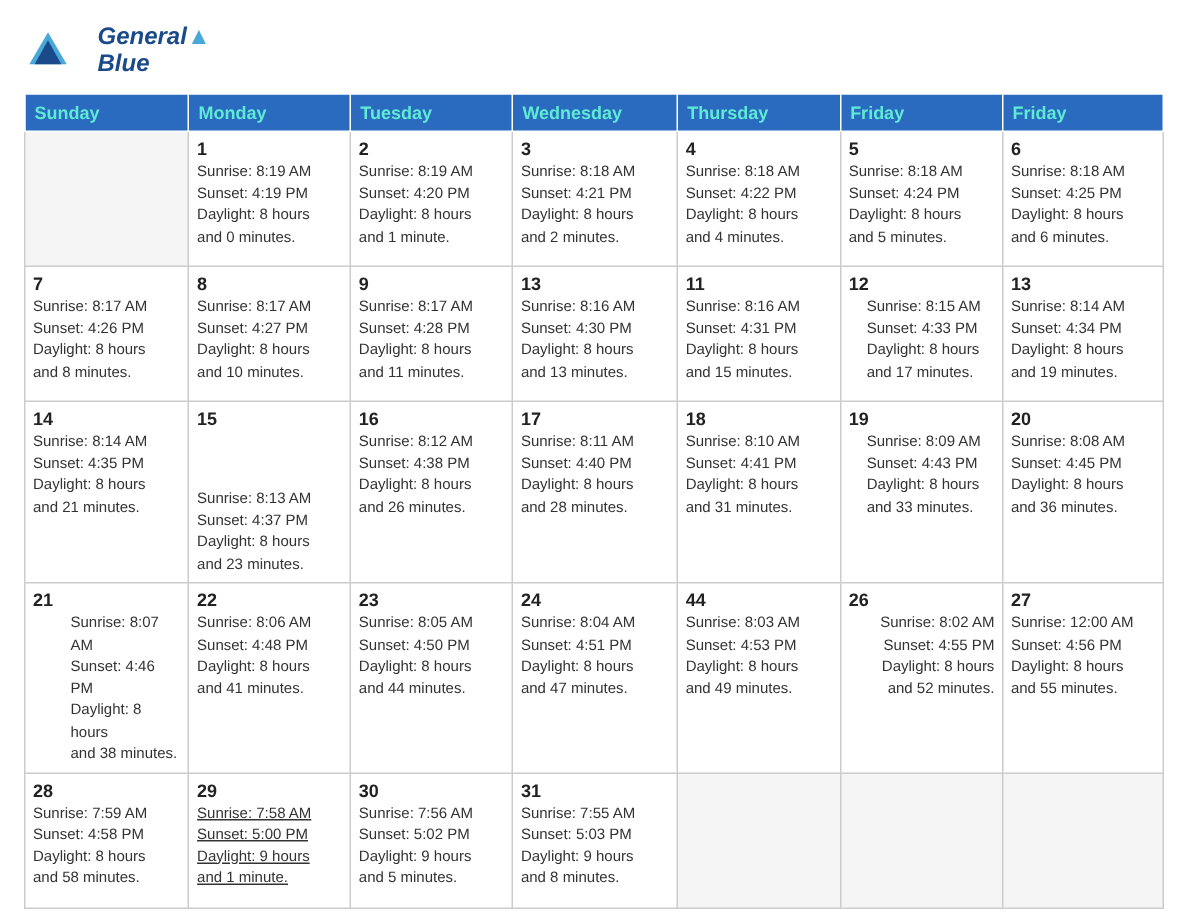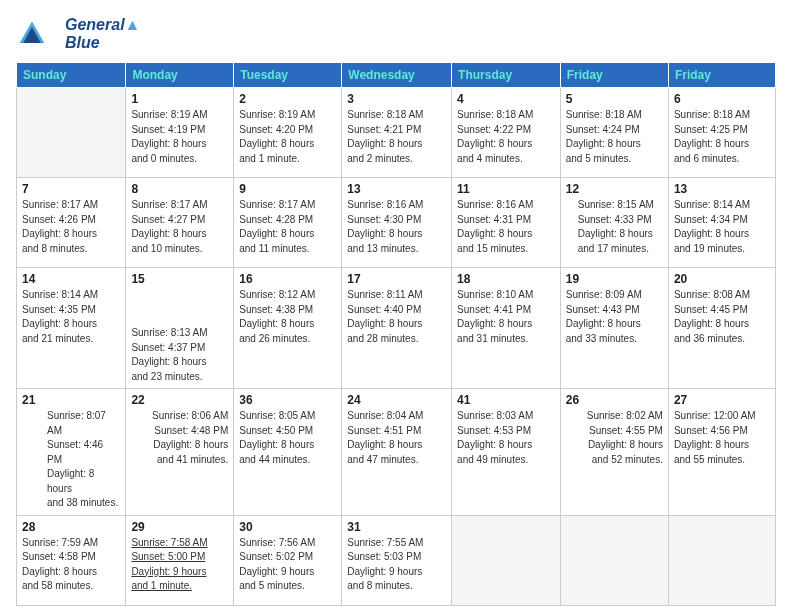--- a/index.html
+++ b/index.html
@@ -242,21 +242,21 @@
           </td>
           <td>
             <div class="day-num">18</div>
             <div class="day-info" style="white-space: pre-line;">Sunrise: 8:10 AM
 Sunset: 4:41 PM
 Daylight: 8 hours
 and 31 minutes.</div>
           </td>
           <td>
             <div class="day-num">19</div>
-            <div class="day-info" style="white-space: pre-line;">Sunrise: 8:09 AM
+            <div class="day-info" style="white-space: pre-line; margin-left: 12px;">Sunrise: 8:09 AM
 Sunset: 4:43 PM
 Daylight: 8 hours
 and 33 minutes.</div>
           </td>
           <td>
             <div class="day-num">20</div>
             <div class="day-info" style="white-space: pre-line;">Sunrise: 8:08 AM
 Sunset: 4:45 PM
 Daylight: 8 hours
 and 36 minutes.</div>
@@ -265,41 +265,41 @@
         <tr>
           <td>
             <div class="day-num">21</div>
             <div class="day-info" style="white-space: pre-line; margin-left: 25px;">Sunrise: 8:07 AM
 Sunset: 4:46 PM
 Daylight: 8 hours
 and 38 minutes.</div>
           </td>
           <td>
             <div class="day-num">22</div>
-            <div class="day-info" style="white-space: pre-line; text-align: right;">Sunrise: 8:06 AM
+            <div class="day-info" style="white-space: pre-line;">Sunrise: 8:06 AM
 Sunset: 4:48 PM
 Daylight: 8 hours
 and 41 minutes.</div>
           </td>
           <td>
-            <div class="day-num">36</div>
+            <div class="day-num">23</div>
             <div class="day-info" style="white-space: pre-line;">Sunrise: 8:05 AM
 Sunset: 4:50 PM
 Daylight: 8 hours
 and 44 minutes.</div>
           </td>
           <td>
             <div class="day-num">24</div>
             <div class="day-info" style="white-space: pre-line;">Sunrise: 8:04 AM
 Sunset: 4:51 PM
 Daylight: 8 hours
 and 47 minutes.</div>
           </td>
           <td>
-            <div class="day-num">41</div>
+            <div class="day-num">44</div>
             <div class="day-info" style="white-space: pre-line;">Sunrise: 8:03 AM
 Sunset: 4:53 PM
 Daylight: 8 hours
 and 49 minutes.</div>
           </td>
           <td>
             <div class="day-num">26</div>
             <div class="day-info" style="white-space: pre-line; text-align: right;">Sunrise: 8:02 AM
 Sunset: 4:55 PM
 Daylight: 8 hours

